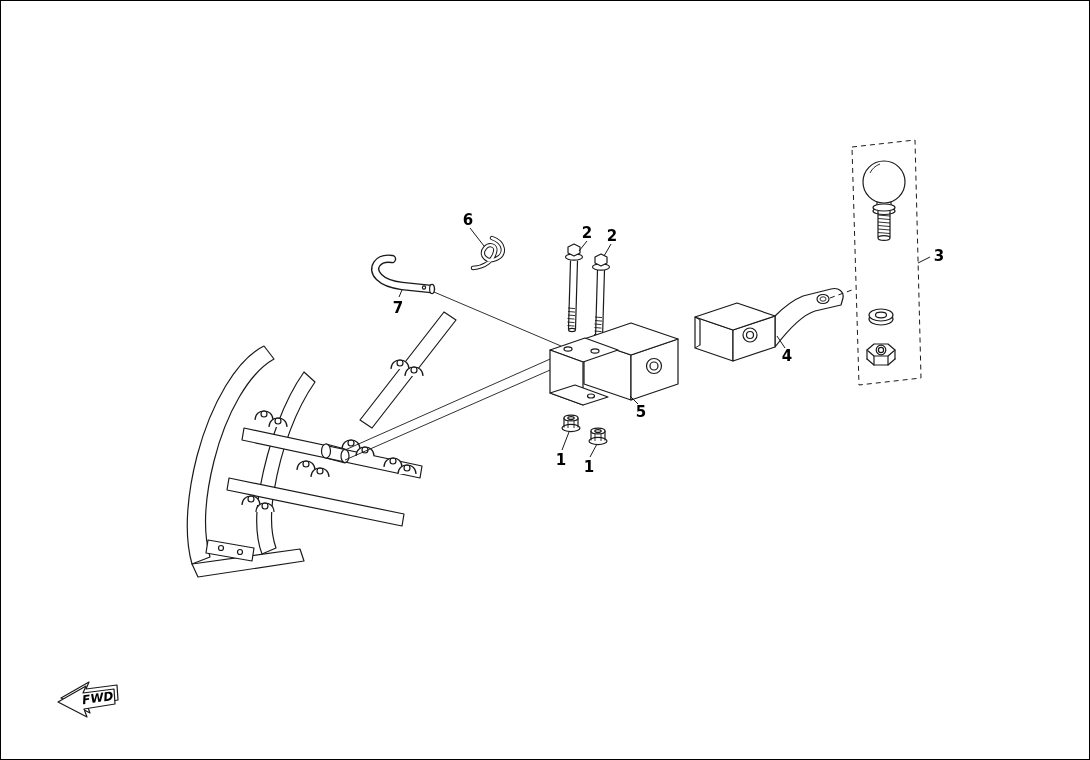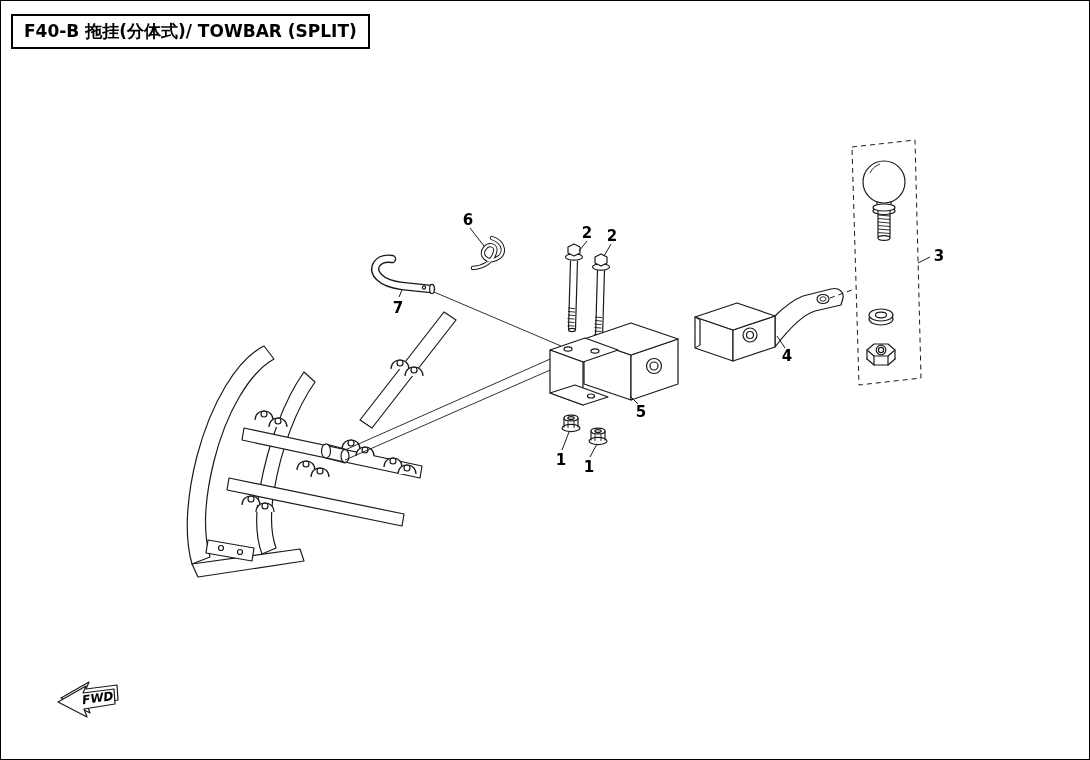--- a/index.html
+++ b/index.html
@@ -23,21 +23,20 @@
   .pinW{stroke:#fff;stroke-width:5.8;fill:none;stroke-linecap:round;stroke-linejoin:round;}
   .clpB{stroke:#1a1a1a;stroke-width:4.4;fill:none;stroke-linecap:round;stroke-linejoin:round;}
   .clpW{stroke:#fff;stroke-width:2.4;fill:none;stroke-linecap:round;stroke-linejoin:round;}
   .callout{font-weight:bold;font-size:15px;fill:#000;}
   .fwdTxt{font-weight:bold;font-style:italic;font-size:12px;fill:#000;}
 </style>
 </head>
 <body>
 
 <div class="page">
-  <div class="title-box">F40-B 拖挂(分体式)/ TOWBAR (SPLIT)</div>
 
   <svg width="1090" height="760" viewBox="0 0 1090 760">
 
     <g>
 
       <path class="fw" d="M263,345 C236,358 210,402 196,455 C187,490 182,532 191,563 L209,556 C201,528 205,492 213,460 C225,412 248,372 273,358 Z"></path>
 
       <path class="fw" d="M191,563 L299,548 L303,560 L197,576 Z"></path>
 
       <path class="fw" d="M303,371 C283,399 267,443 259,487 C254,514 255,537 261,553 L275,547 C270,533 269,514 273,490 C280,448 295,408 314,381 Z"></path>

